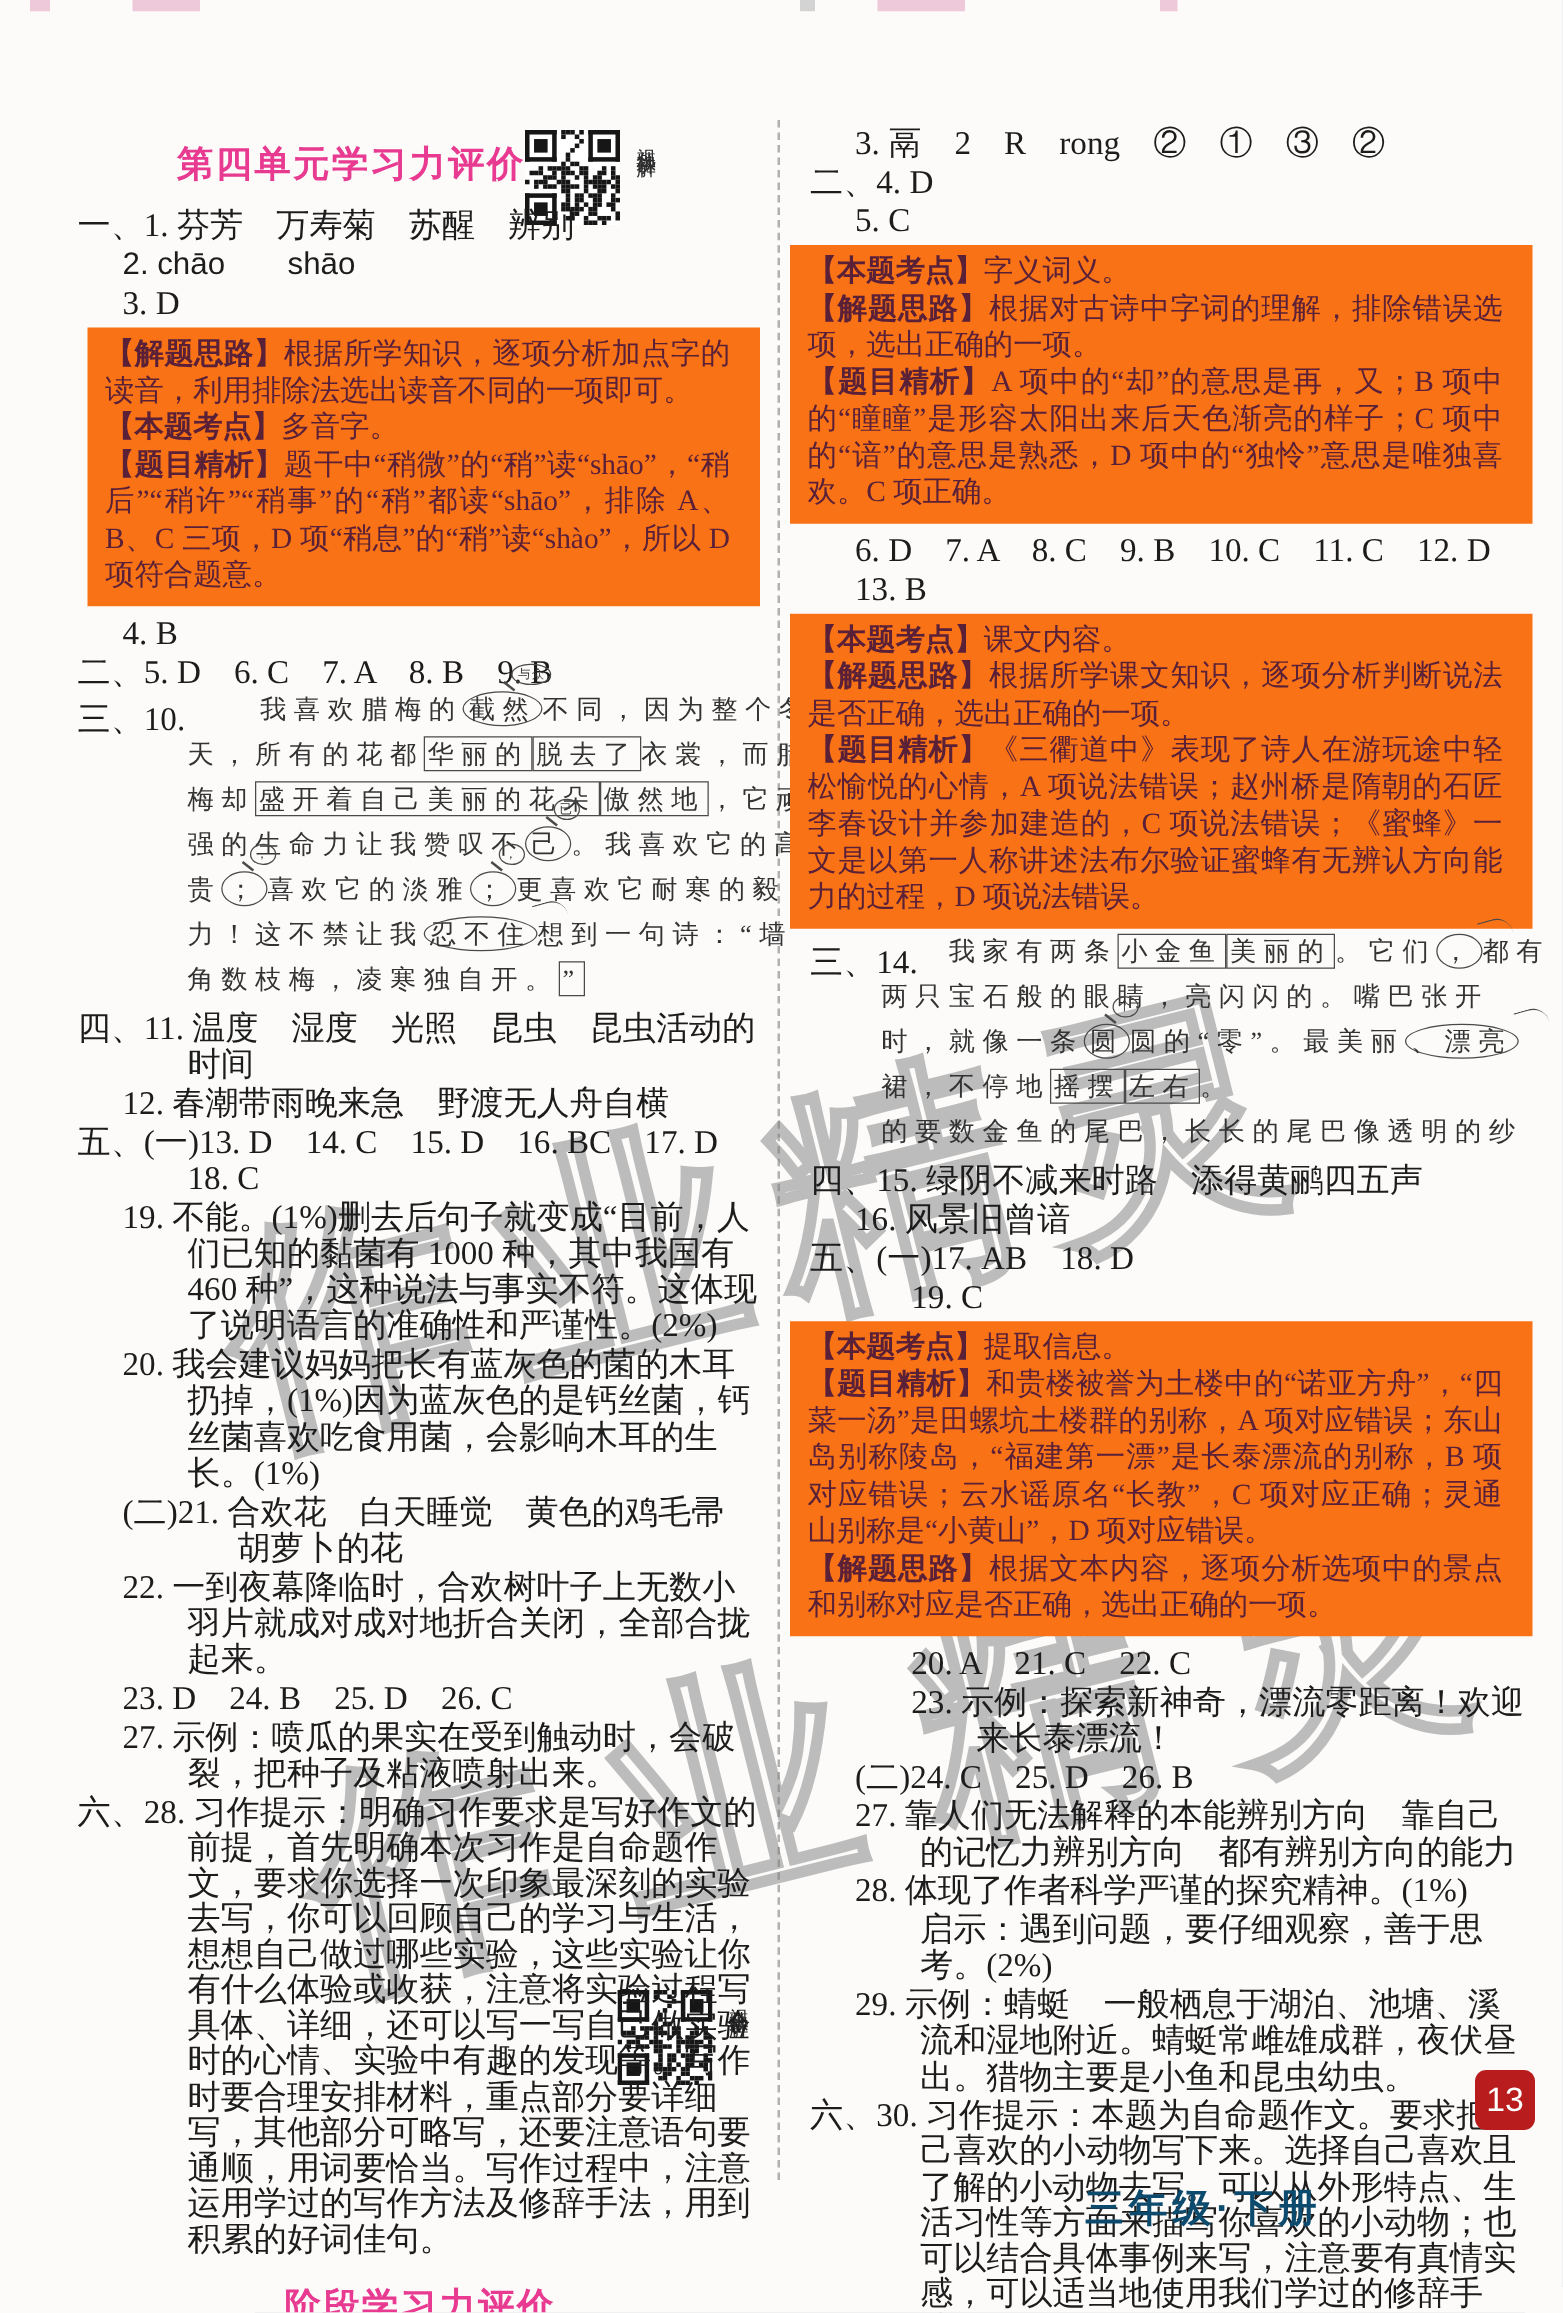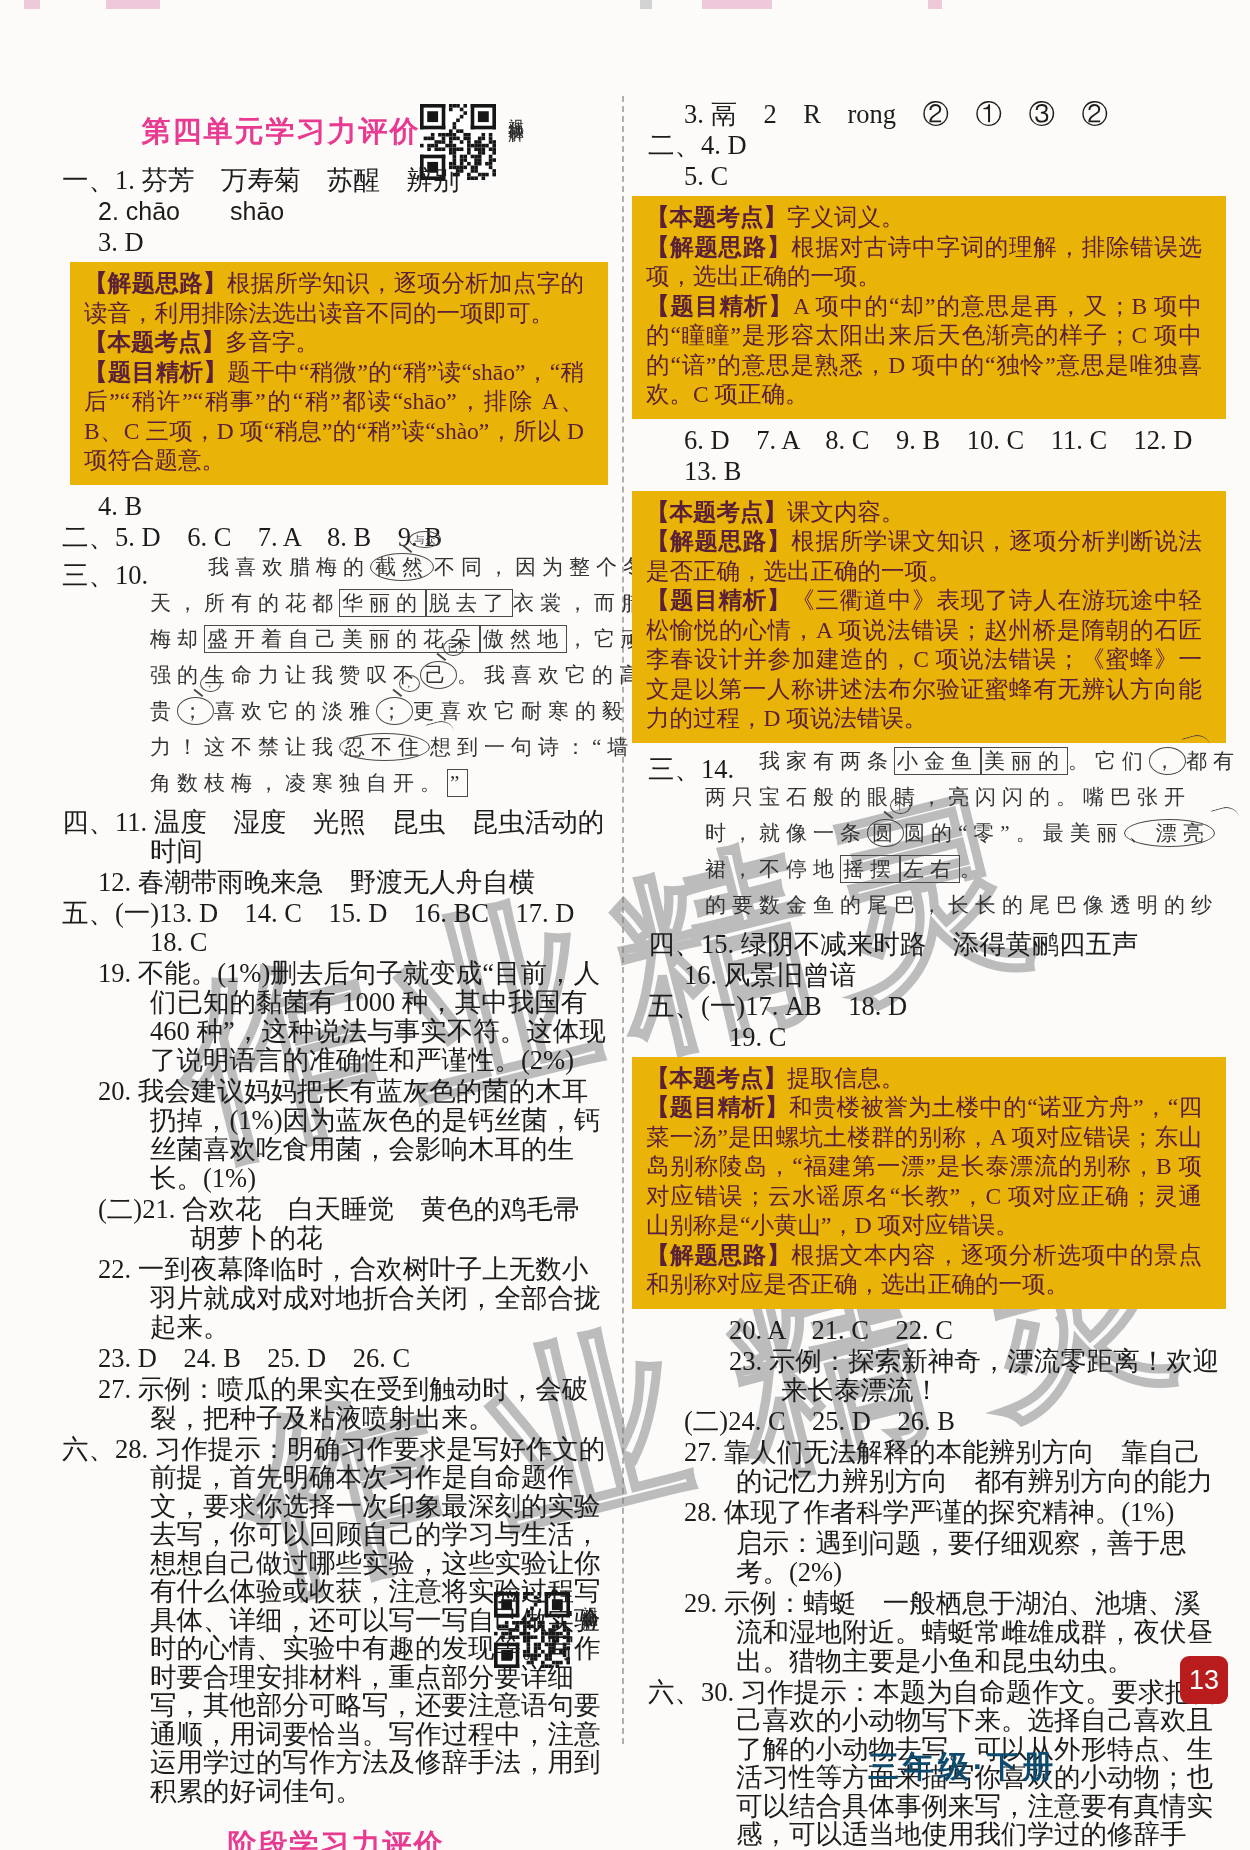--- a/index.html
+++ b/index.html
@@ -18,21 +18,21 @@
   
   .ln{font-size:26.5px;line-height:29px;margin:0 0 2px 0;}
   .sec{padding-left:88px;text-indent:-88px;}
   .item{padding-left:88px;text-indent:-52px;}
   .item2{padding-left:128px;text-indent:-92px;}
   .cont{padding-left:88px;}
   .ind{margin-left:45px;}
   .sec-long{line-height:28.5px;}
   .pinyin{font-family:"Liberation Sans","DejaVu Sans",sans-serif;font-size:25px;}
   
-  .abox{background:#eab308;padding:7px 24px 9px 14px;margin:5px 2px 7px 8px;}
+  .abox{background:#f97316;padding:7px 24px 9px 14px;margin:5px 2px 7px 8px;}
   .abox-r{margin:5px 0 7px -16px;}
   .abox p{font-size:23.5px;line-height:29.5px;margin:0;text-align:justify;color:#5a2038;}
   .abox .tag{font-weight:bold;}
   
   .hw{position:relative;padding-left:88px;margin:4px 0 8px 0;}
   .hw-r{padding-left:57px;}
   .hw-label{position:absolute;left:0;top:1px;font-size:26.5px;}
   .hw-line{font-size:21px;line-height:23px;letter-spacing:6px;margin-bottom:13px;
            color:#333;white-space:nowrap;overflow:visible;}
   .hw-first{text-indent:58px;}

